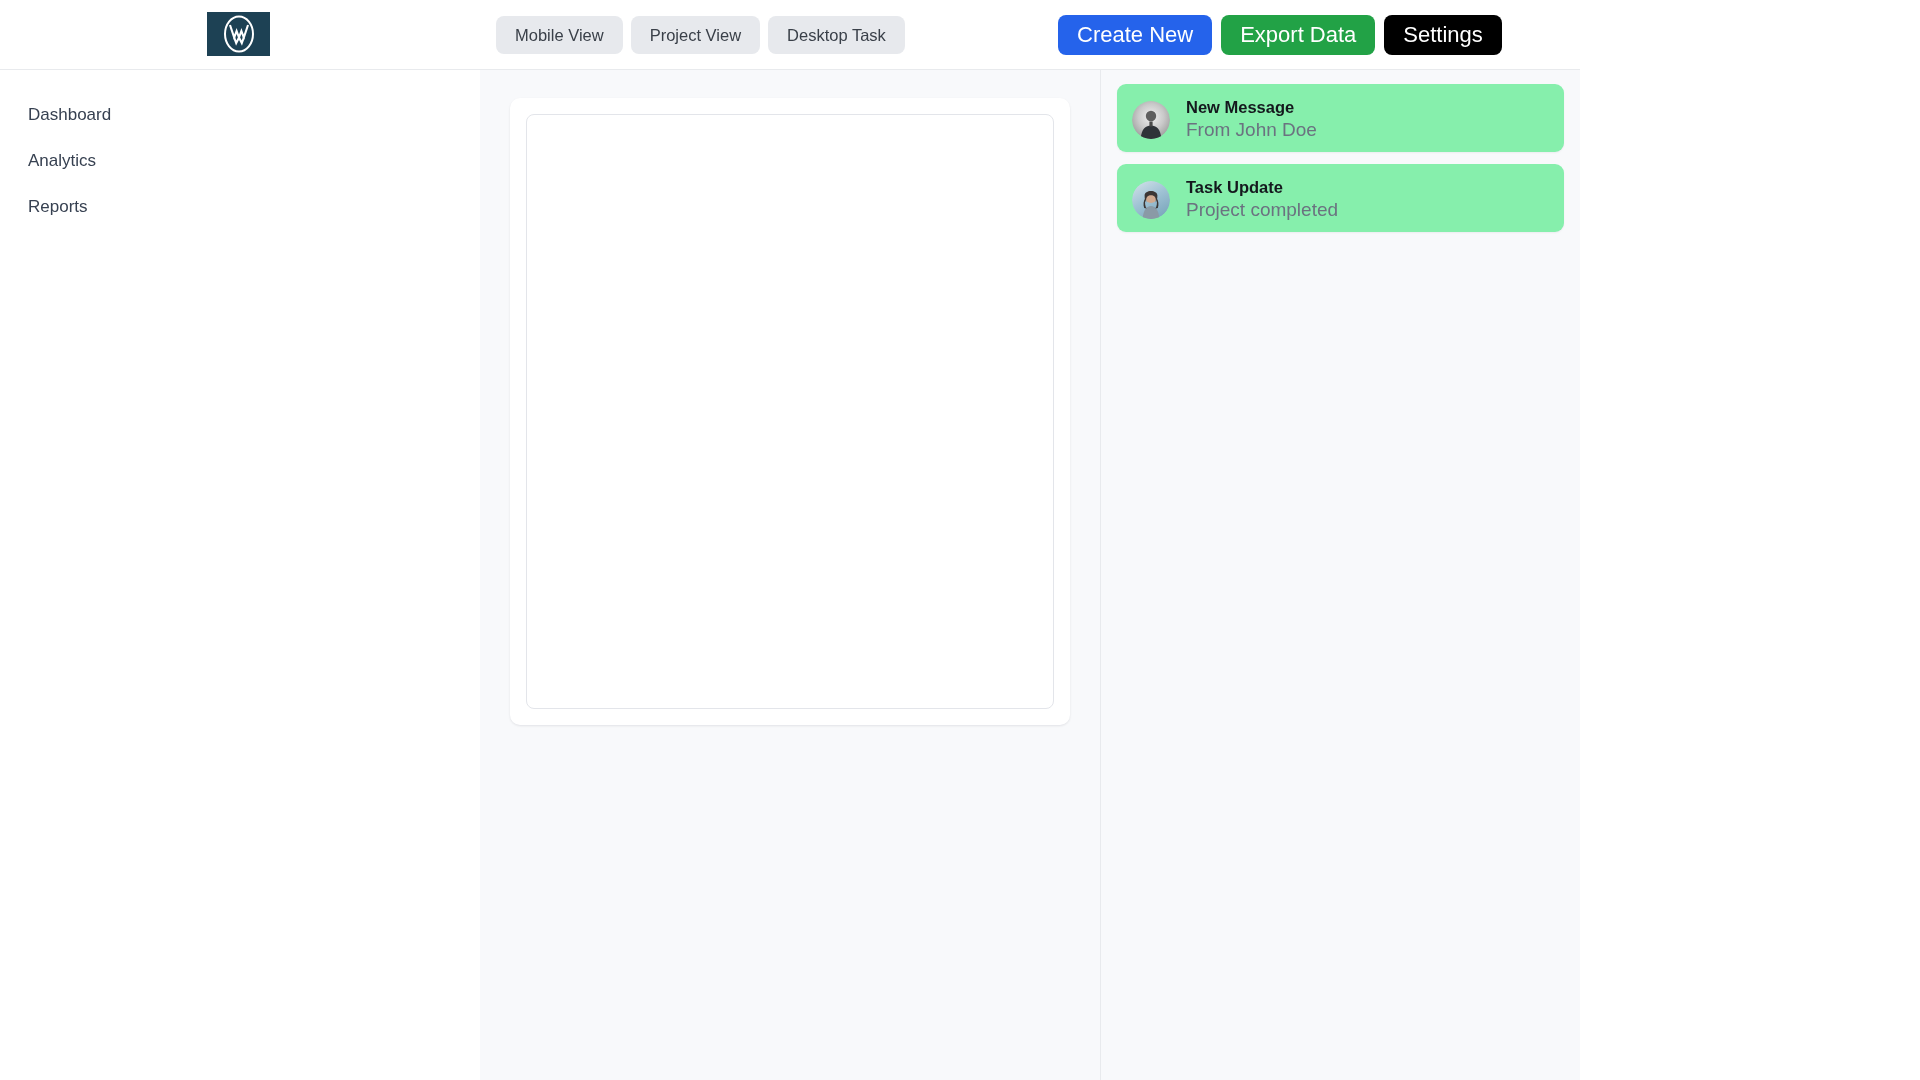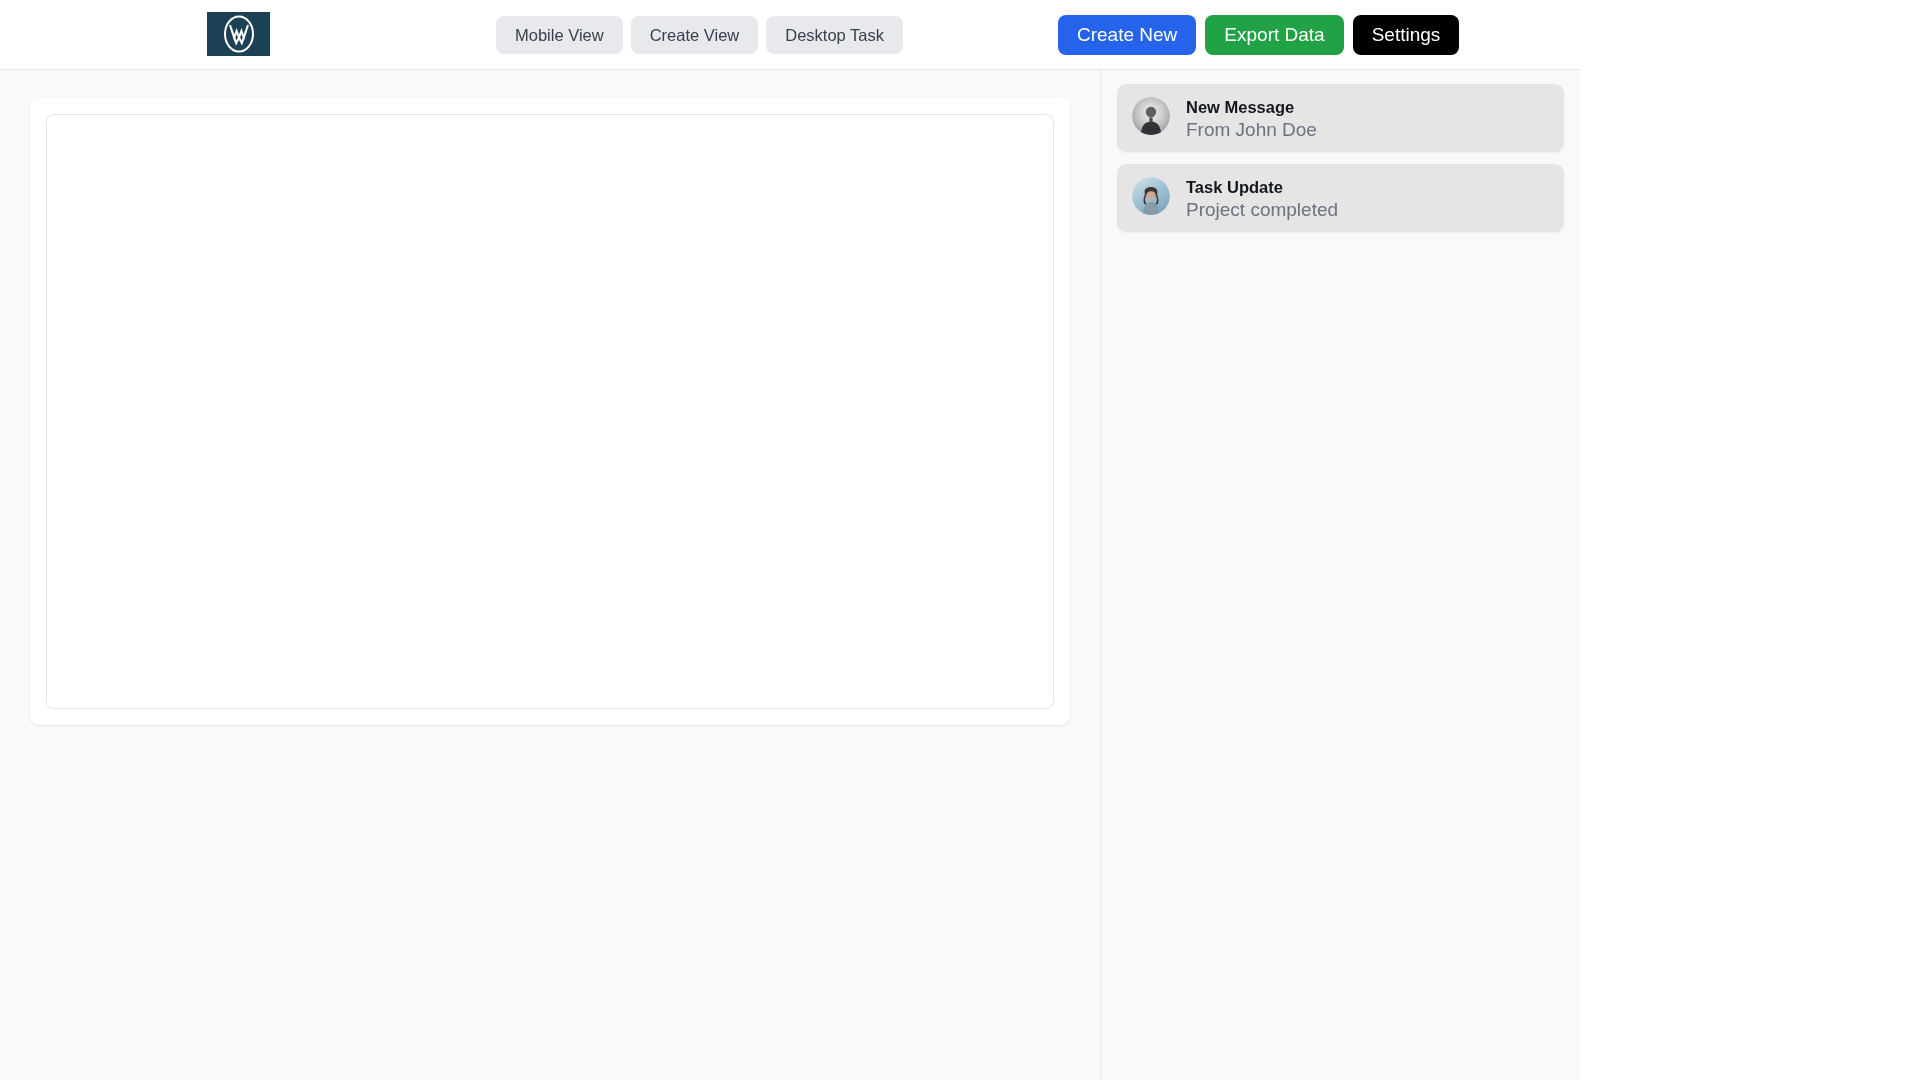--- a/index.html
+++ b/index.html
@@ -57,21 +57,21 @@
     left: 1058px;
     display: flex;
     gap: 9px;
     align-items: center;
   }
   .action-btn {
     border: none;
     border-radius: 8px;
     height: 40px;
     padding: 0 19px;
-    font-size: 19px;
+    font-size: 22px;
     font-family: "Liberation Sans", sans-serif;
     color: #ffffff;
     cursor: pointer;
     white-space: nowrap;
     line-height: 40px;
   }
   .btn-primary { background: #2563eb; }
   .btn-success { background: #22a246; }
   .btn-neutral { background: #000000; }
 
@@ -132,26 +132,26 @@
     border-bottom: 1px solid #e8eaed;
     margin-top: -70px;
   }
   .notif-title {
     font-size: 19px;
     font-weight: bold;
     color: #111418;
   }
   .notif-list { padding: 14px 16px; display: flex; flex-direction: column; gap: 12px; }
   .notif-card {
-    background: #e5e5e5;
+    background: #86efac;
     border-radius: 9px;
     box-shadow: 0 1px 2px rgba(16,24,40,0.05);
     padding: 13px 15px;
     display: flex;
-    align-items: flex-start;
+    align-items: flex-end;
     gap: 16px;
     cursor: pointer;
   }
   .avatar {
     width: 38px; height: 38px;
     border-radius: 50%;
     overflow: hidden;
     flex-shrink: 0;
   }
   .avatar svg { display: block; }
@@ -178,33 +178,38 @@
     <div class="brand-logo">
       <svg width="40" height="40" viewBox="0 0 40 40">
         <ellipse cx="20" cy="20" rx="14" ry="17.5" fill="none" stroke="#ffffff" stroke-width="2"></ellipse>
         <path d="M11 11 L15.2 23.5 L17.6 17 L20 23.5 L22.4 17 L24.8 23.5 L29 11" fill="none" stroke="#ffffff" stroke-width="2.1" stroke-linejoin="miter" stroke-linecap="butt"></path>
         <path d="M15.2 23.5 L17.2 29 L20 23.5 L22.8 29 L24.8 23.5" fill="none" stroke="#ffffff" stroke-width="2.1" stroke-linejoin="miter"></path>
       </svg>
     </div>
 
     <div class="view-tabs">
       <button class="view-tab">Mobile View</button>
-      <button class="view-tab">Create View</button>
+      <button class="view-tab">Project View</button>
       <button class="view-tab">Desktop Task</button>
     </div>
 
     <div class="action-buttons">
       <button class="action-btn btn-primary">Create New</button>
       <button class="action-btn btn-success">Export Data</button>
       <button class="action-btn btn-neutral">Settings</button>
     </div>
   </div>
 
   <div class="body-row">
 
+    <div class="sidebar">
+      <div class="nav-item">Dashboard</div>
+      <div class="nav-item">Analytics</div>
+      <div class="nav-item">Reports</div>
+    </div>
 
     <div class="main">
       <div class="content-card">
         <div class="content-placeholder"></div>
       </div>
     </div>
 
     <div class="notif-panel">
       <div class="notif-header">
         <div class="notif-title">Notifications</div>

